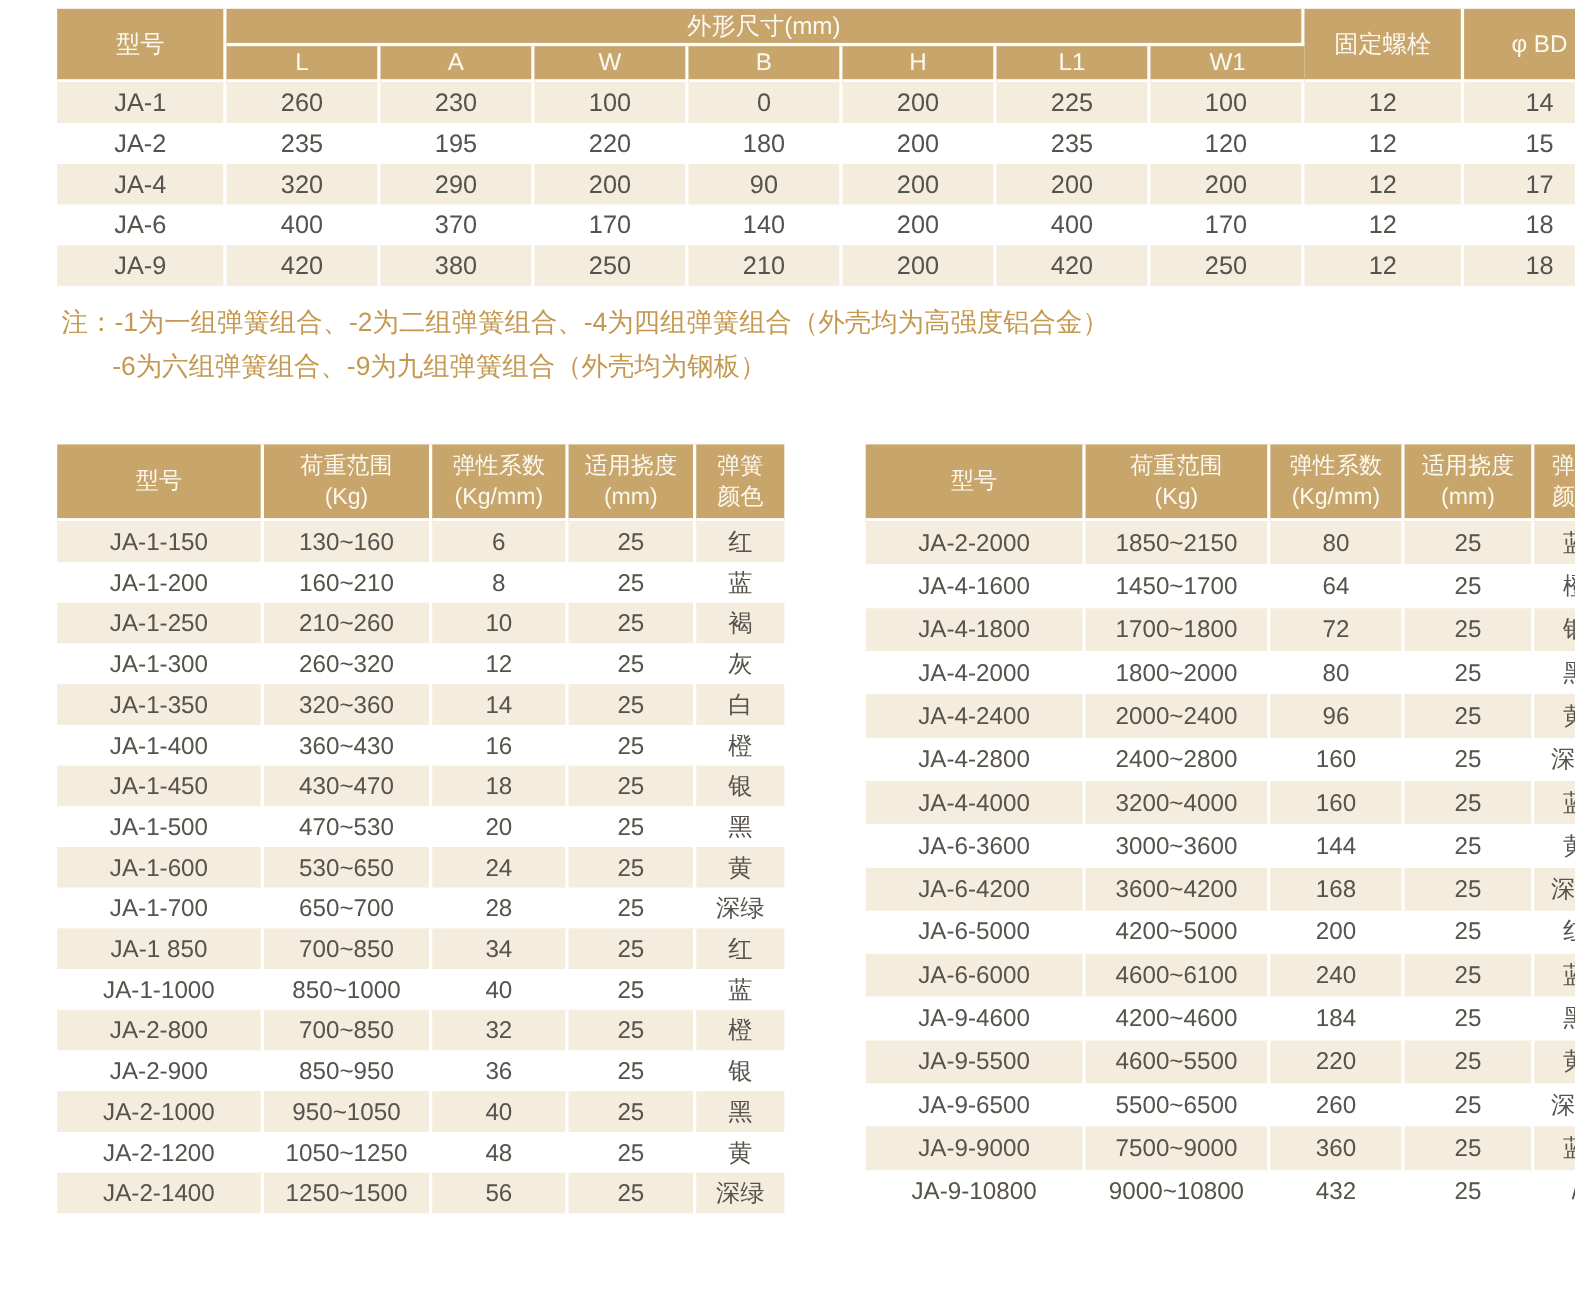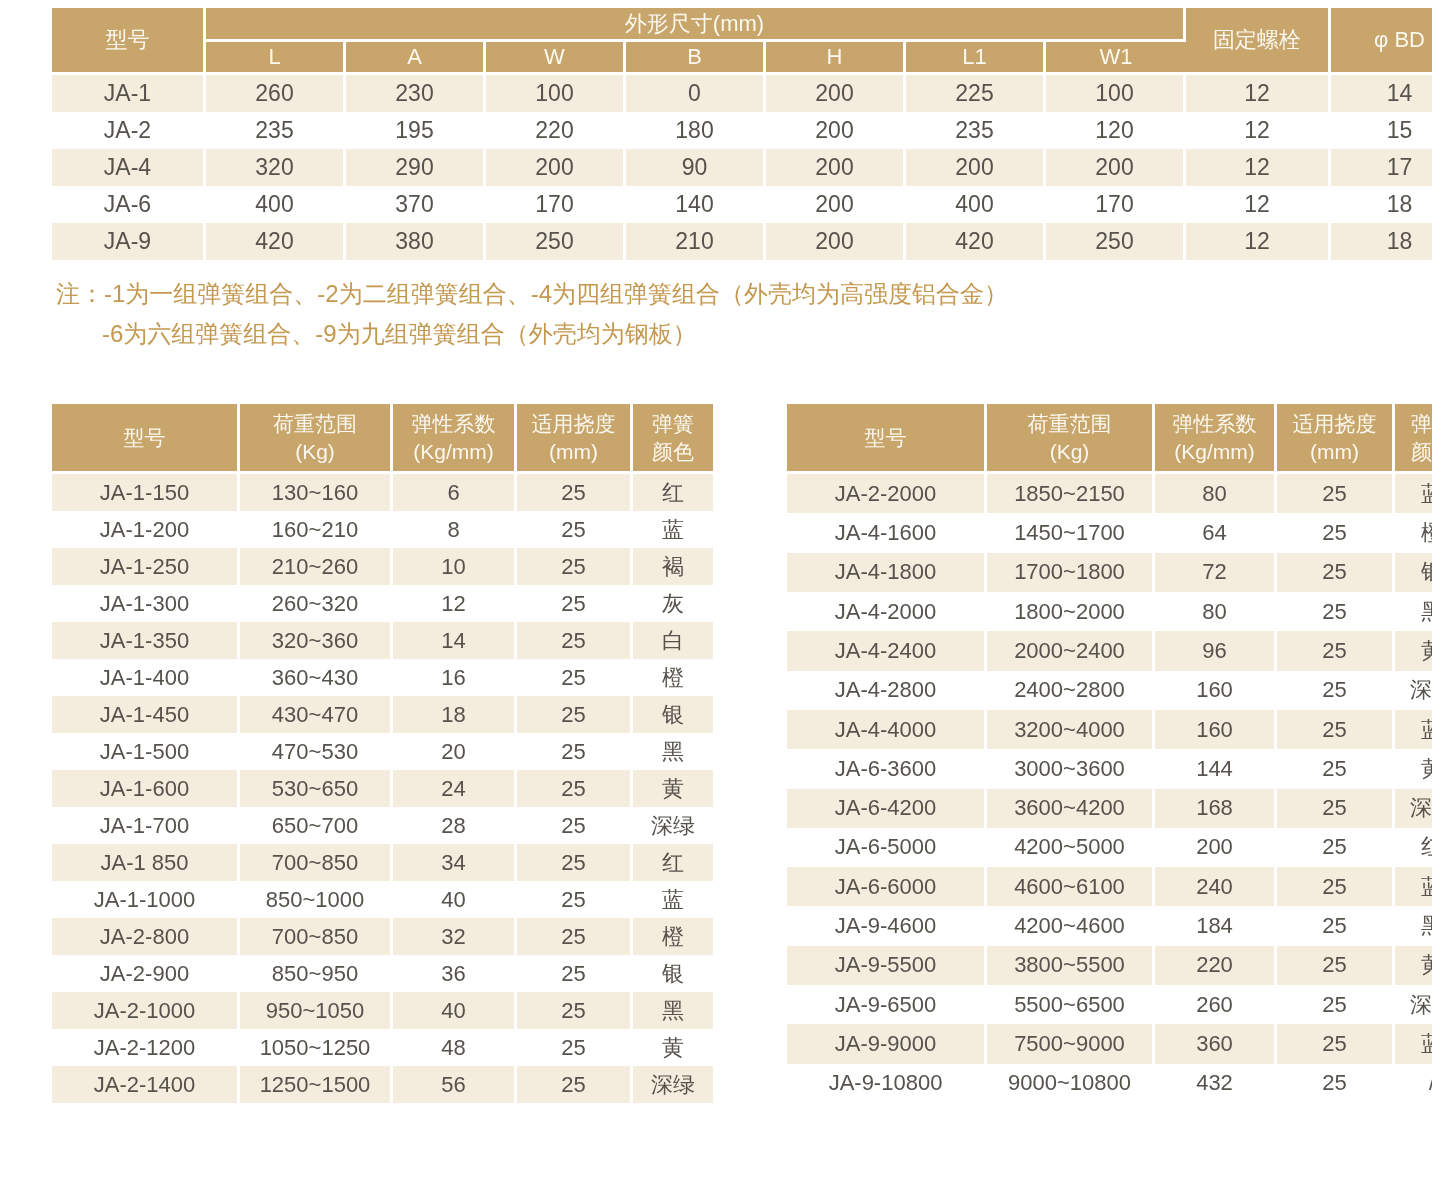--- a/index.html
+++ b/index.html
@@ -424,21 +424,21 @@
           </tr>
           <tr>
             <td>JA-9-4600</td>
             <td>4200~4600</td>
             <td>184</td>
             <td>25</td>
             <td>黑</td>
           </tr>
           <tr>
             <td>JA-9-5500</td>
-            <td>3800~5500</td>
+            <td>4600~5500</td>
             <td>220</td>
             <td>25</td>
             <td>黄</td>
           </tr>
           <tr>
             <td>JA-9-6500</td>
             <td>5500~6500</td>
             <td>260</td>
             <td>25</td>
             <td>深绿</td>

